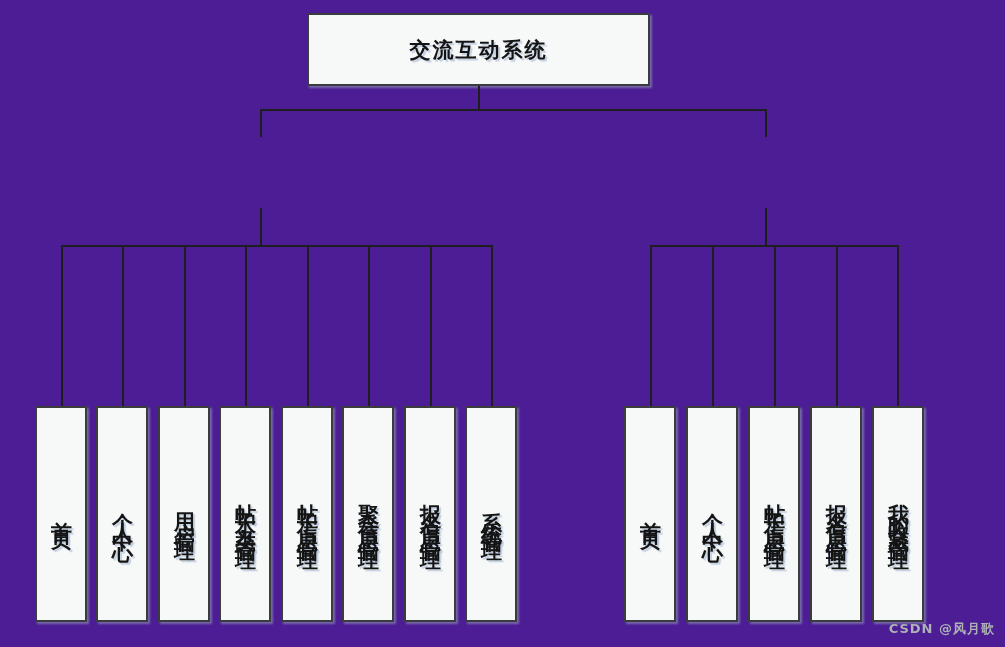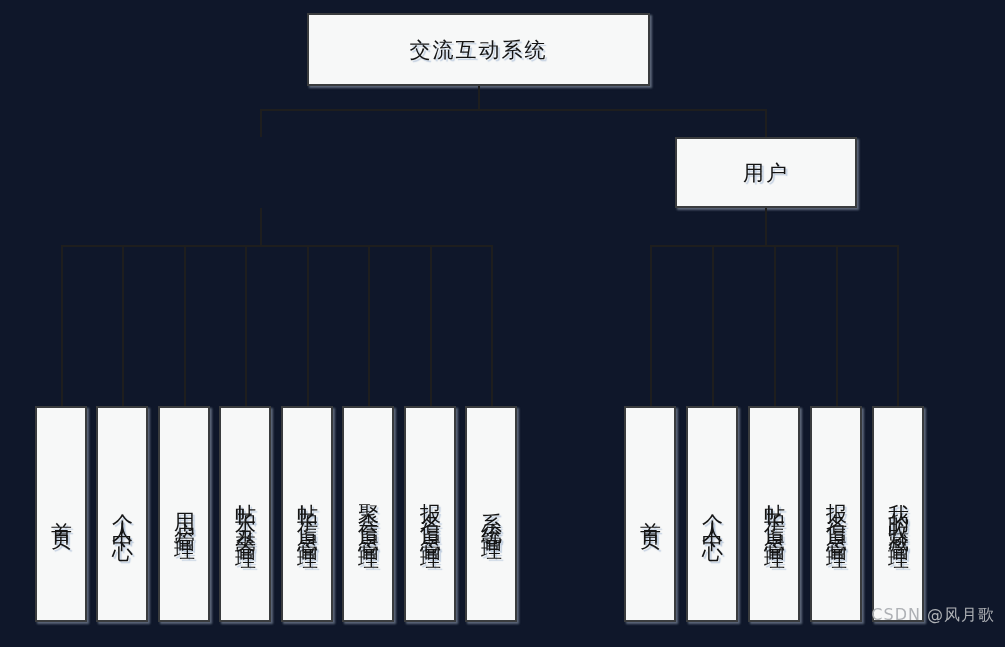--- a/index.html
+++ b/index.html
@@ -4,22 +4,23 @@
 <style>
   html, body {
     margin: 0;
     padding: 0;
     font-family: "DejaVu Sans", "Liberation Sans", sans-serif;
   }
   #canvas {
     position: relative;
     width: 1005px;
     height: 647px;
-    background: #0f172a;
+    background: #4c1d95;
     overflow: hidden;
+    font-weight: bold;
   }
   .node {
     position: absolute;
     background: #f7f8f8;
     border: 2px solid #3a3c3e;
     box-sizing: border-box;
     display: flex;
     align-items: center;
     justify-content: center;
     box-shadow: 2px 2px 2px rgba(154,168,186,0.55);
@@ -55,38 +56,35 @@
   }
   .hline, .vline {
     position: absolute;
     background: #1e1e1e;
   }
   .hline { height: 1.5px; }
   .vline { width: 1.5px; }
   #watermark {
     position: absolute;
     right: 10px;
-    bottom: 21px;
-    font-size: 16px;
+    bottom: 9px;
+    font-size: 13px;
     color: #aeb1b5;
     letter-spacing: 1px;
   }
 </style>
 </head>
 <body>
 
 <div id="canvas">
 
   <div class="node" style="left:307px; top:13px; width:343px; height:73px;">
     <span class="lbl">交流互动系统</span>
   </div>
 
-  <div class="node" style="left:675px; top:137px; width:182px; height:71px;">
-    <span class="lbl">用户</span>
-  </div>
 
   <div class="vline" style="left:478px; top:86px;  height:24px;"></div>
   <div class="hline" style="left:260px; top:109px; width:506px;"></div>
   <div class="vline" style="left:260px; top:109px; height:28px;"></div>
   <div class="vline" style="left:765px; top:109px; height:28px;"></div>
 
   <div class="vline" style="left:260px; top:208px; height:38px;"></div>
   <div class="hline" style="left:61px;  top:245px; width:431px;"></div>
   <div class="vline" style="left:61px;  top:245px; height:161px;"></div>
   <div class="vline" style="left:122px; top:245px; height:161px;"></div>

